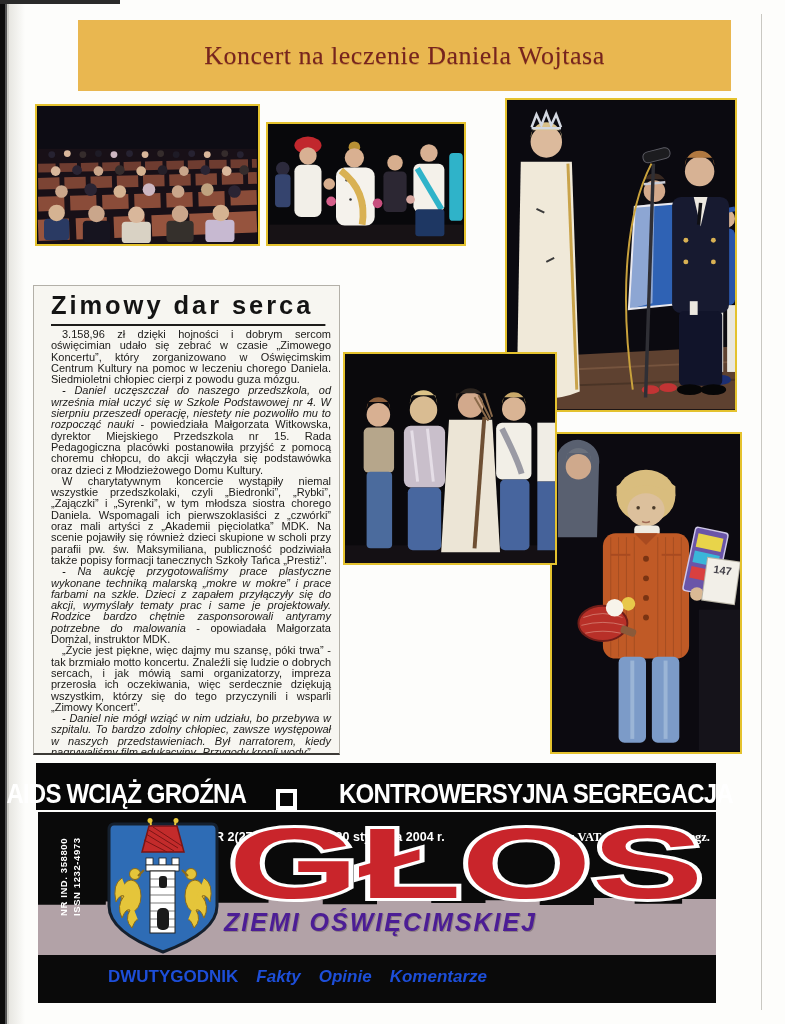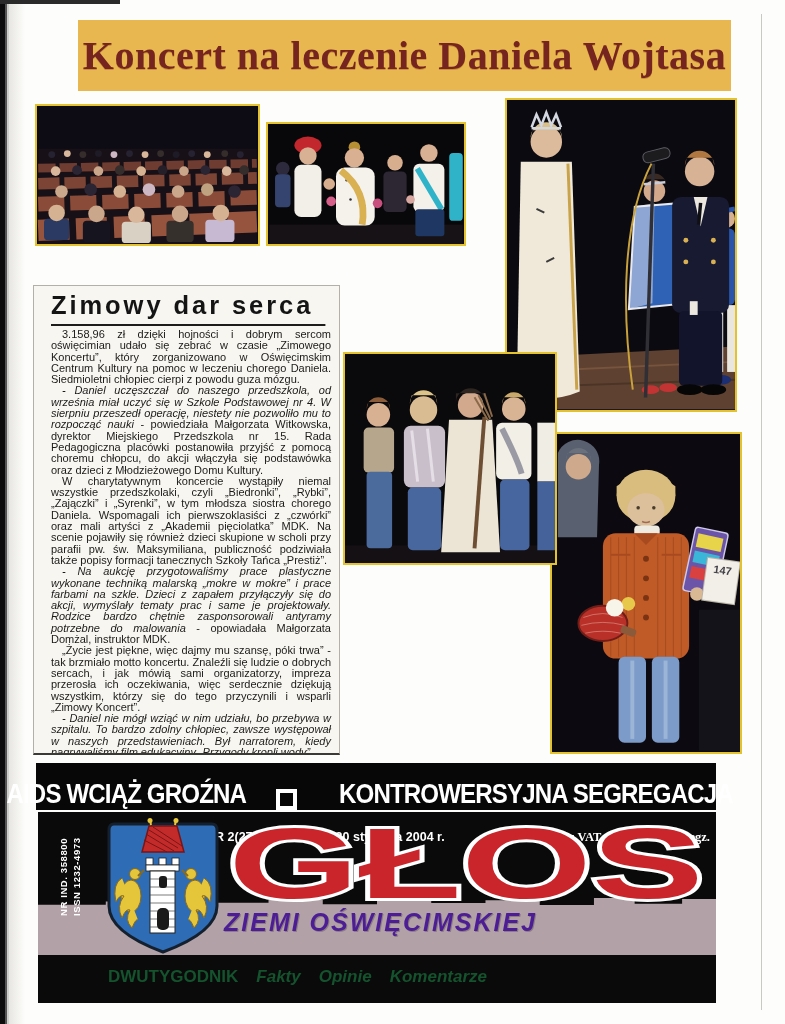--- a/index.html
+++ b/index.html
@@ -9,22 +9,22 @@
   .edge-left{position:absolute;left:0;top:0;width:9px;height:100%;
              background:linear-gradient(90deg,#0c0c0c 0 5px,#555 5px 7px,#cfcfc9 7px 9px);}
   .edge-left-soft{position:absolute;left:9px;top:0;width:16px;height:100%;
              background:linear-gradient(90deg,#e7e6e1,#fdfdfb);}
   .edge-right{position:absolute;left:761px;top:14px;width:1px;height:996px;background:#c9c8c2;}
   .edge-top{position:absolute;left:0;top:0;width:120px;height:4px;background:#2a2a2a;}
 
   
   .title-banner{position:absolute;left:78px;top:20px;width:653px;height:71px;background:#e9b750;
                 display:flex;align-items:center;justify-content:center;}
-  .title-banner h1{margin:0;font-family:"Liberation Serif",serif;font-weight:bold;
-                   font-size:40px;color:#76241f;letter-spacing:0.5px;white-space:nowrap;
+  .title-banner h1{margin:0;font-family:"Liberation Serif",serif;font-weight:normal;
+                   font-size:26px;color:#76241f;letter-spacing:0.5px;white-space:nowrap;
                    text-shadow:0 1px 0 #c98f3a;}
 
   
   .photo{position:absolute;border:2px solid #e4c22e;background:#0a0a0e;box-sizing:border-box;overflow:hidden;}
   .photo svg{display:block;width:100%;height:100%;}
   .photo1{left:35px;top:104px;width:225px;height:142px;}
   .photo2{left:266px;top:122px;width:200px;height:124px;}
   .photo3{left:505px;top:98px;width:232px;height:314px;}
   .photo4{left:343px;top:352px;width:214px;height:213px;z-index:5;}
   .photo5{left:550px;top:432px;width:192px;height:322px;}
@@ -63,21 +63,21 @@
             align-items:baseline;color:#fff;font-weight:bold;font-size:12.5px;z-index:3;white-space:nowrap;}
   .info-row .pair{display:flex;gap:18px;font-family:Liberation Serif, serif;}
   .vert-ids{position:absolute;left:20px;top:12px;height:92px;display:flex;gap:2px;z-index:3;}
   .vert-ids span{writing-mode:vertical-rl;transform:rotate(180deg);color:#fff;font-weight:bold;
                  font-size:9.5px;letter-spacing:0.6px;}
   .glos{position:absolute;left:178px;top:2px;z-index:3;}
   .subtitle{position:absolute;left:186px;top:96px;color:#4c1d95;font-weight:bold;font-style:italic;
             font-size:25px;letter-spacing:2px;white-space:nowrap;z-index:3;
             text-shadow:1px 1px 0 #8d7d83;}
   .tagline{position:absolute;left:70px;top:155px;display:flex;gap:18px;align-items:flex-end;
-           color:#14532d;font-size:17px;font-weight:bold;z-index:3;white-space:nowrap;}
+           color:#1d4ed8;font-size:17px;font-weight:bold;z-index:3;white-space:nowrap;}
   .tagline .it{font-style:italic;}
   .coat{position:absolute;left:66px;top:6px;width:118px;height:140px;z-index:4;}
 </style>
 </head>
 <body>
 
 <div class="page">
   <div class="edge-left"></div>
   <div class="edge-left-soft"></div>
   <div class="edge-right"></div>

